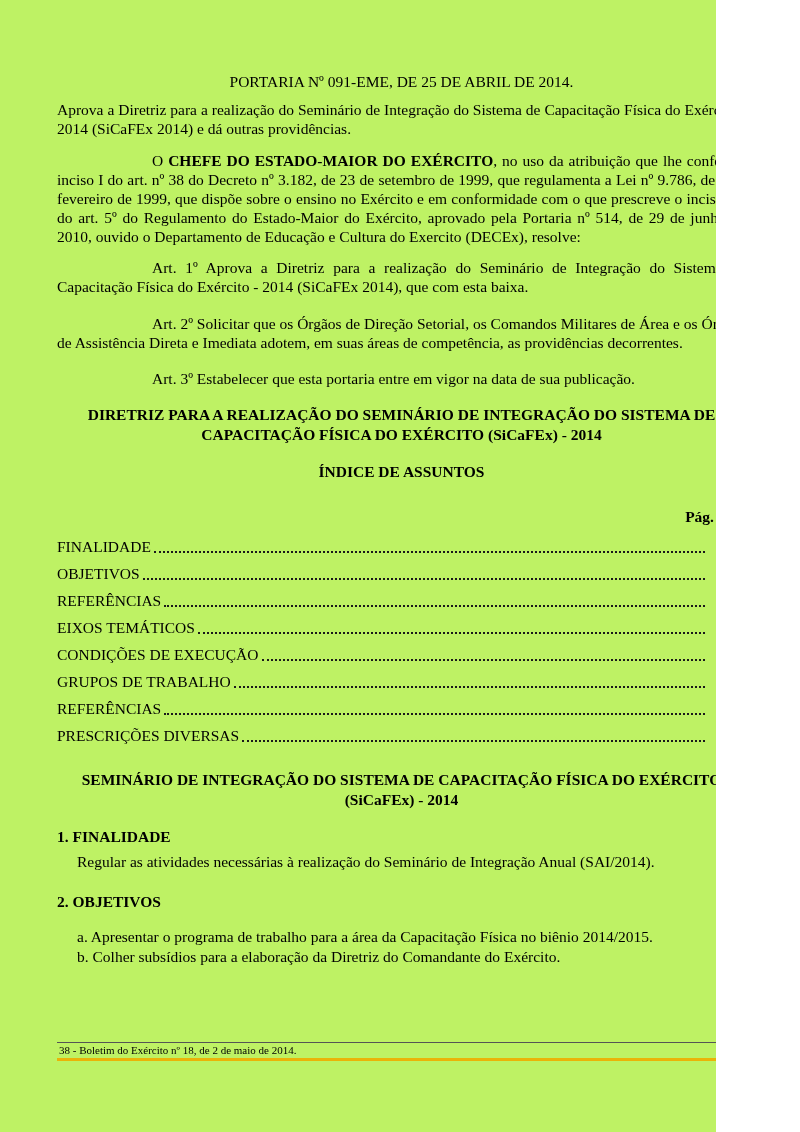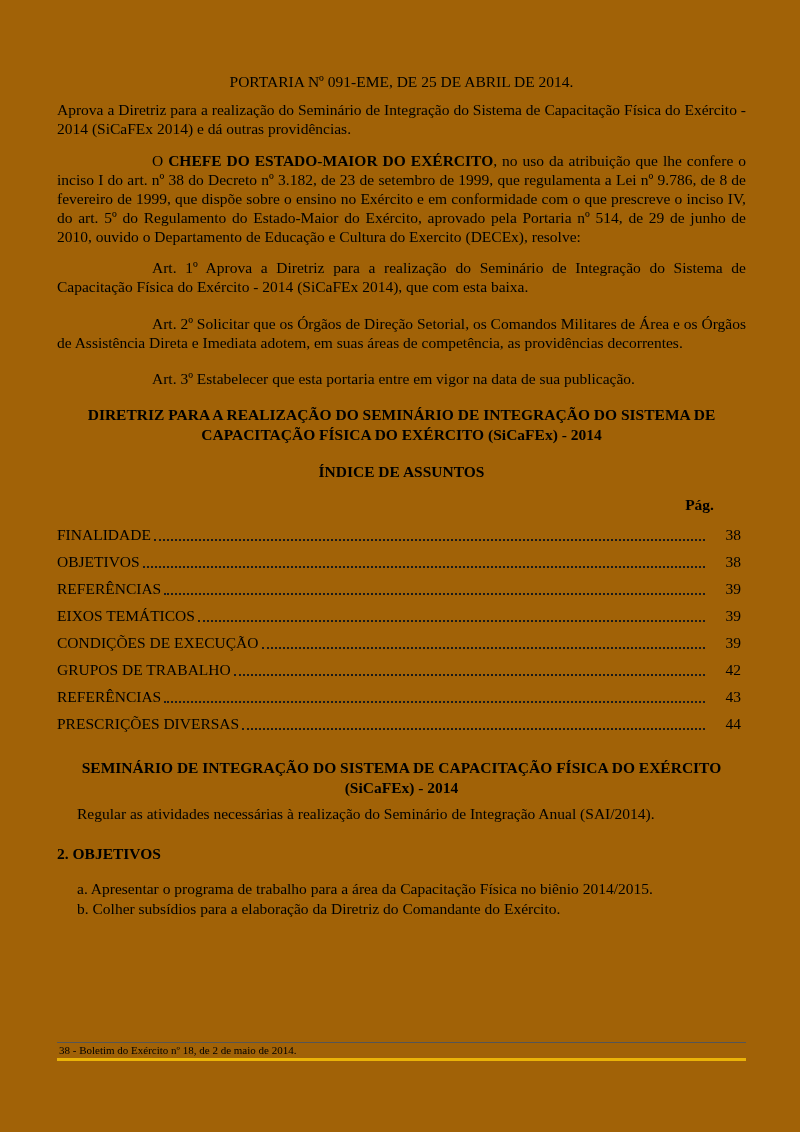--- a/index.html
+++ b/index.html
@@ -5,22 +5,22 @@
   * { margin: 0; padding: 0; box-sizing: border-box; }
   html, body { background: #ffffff; }
   body {
     width: 800px; height: 1132px;
     font-family: "Liberation Serif", "DejaVu Serif", serif;
     color: #000;
     position: relative;
   }
   .page {
     position: relative;
-    width: 800px; height: 1132px;
-    background: #a16207;
+    width: 716px; height: 1132px;
+    background: #bef264;
     overflow: hidden;
     font-family: Liberation Serif, serif;
   }
   .content {
     position: absolute;
     left: 57px; top: 72px; width: 689px;
     font-size: 15.5px; line-height: 19px;
   }
   .title { text-align: center; }
   .summary {
@@ -42,21 +42,21 @@
   .article.a3 { margin-top: 17px; }
   .heading {
     font-weight: bold;
     text-align: center;
     line-height: 20px;
   }
   .heading.directive { margin-top: 17px; }
   .heading.index { margin-top: 17px; }
   .heading.seminar { margin-top: 21px; }
   .pag {
-    margin-top: 13px;
+    margin-top: 25px;
     text-align: right;
     font-weight: bold;
     padding-right: 32px;
   }
   .toc { margin-top: 7px; }
   .toc-row {
     display: flex;
     height: 27px;
     line-height: 27px;
   }
@@ -154,20 +154,21 @@
       </div>
       <div class="toc-row">
         <span class="toc-label">PRESCRIÇÕES DIVERSAS</span>
         <span class="toc-dots"></span>
         <span class="toc-page">44</span>
       </div>
     </div>
 
     <p class="heading seminar">SEMINÁRIO DE INTEGRAÇÃO DO SISTEMA DE CAPACITAÇÃO FÍSICA DO EXÉRCITO (SiCaFEx) - 2014</p>
 
+    <p class="sec-heading s1">1. FINALIDADE</p>
     <p class="sec-para">Regular as atividades necessárias à realização do Seminário de Integração Anual (SAI/2014).</p>
 
     <p class="sec-heading s2">2. OBJETIVOS</p>
     <p class="sec-para item-a">a. Apresentar o programa de trabalho para a área da Capacitação Física no biênio 2014/2015.</p>
     <p class="sec-para item-b">b. Colher subsídios para a elaboração da Diretriz do Comandante do Exército.</p>
 
   </div>
 
   <div class="footer">
     <span>38 - Boletim do Exército nº 18, de 2 de maio de 2014.</span>

